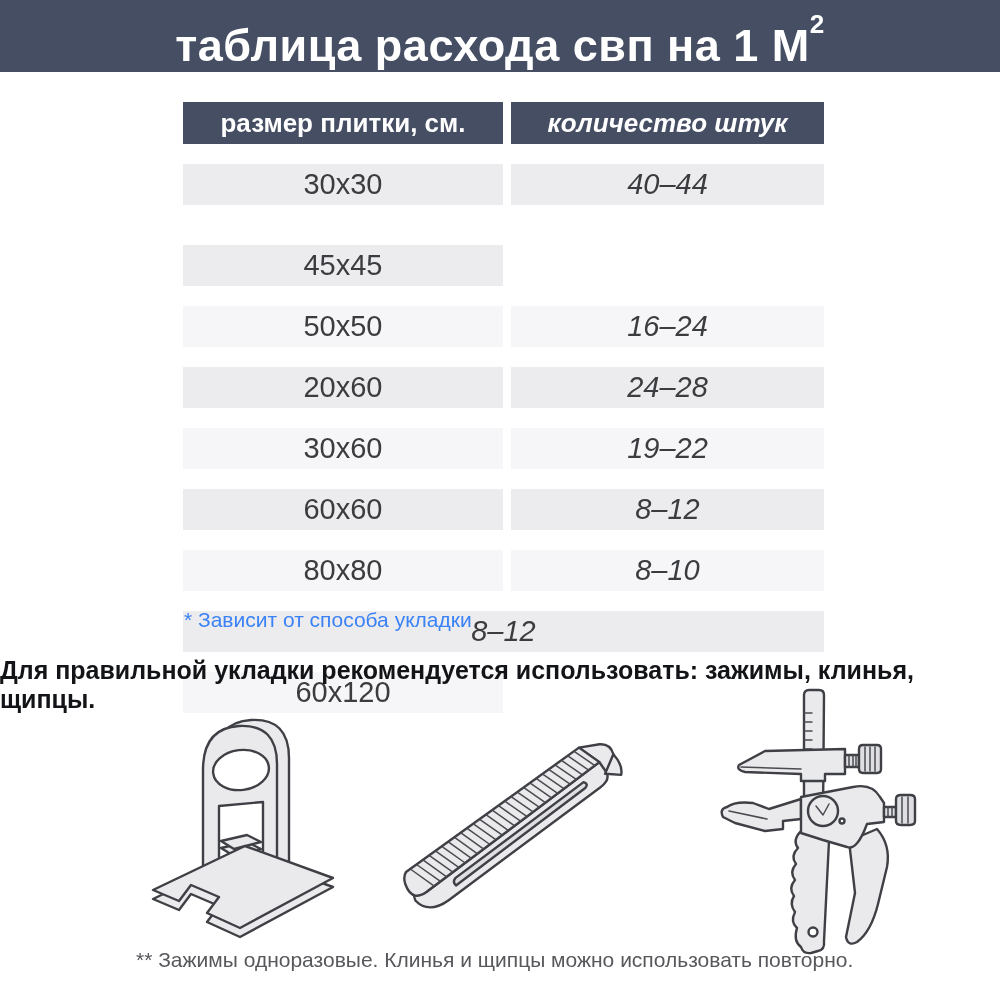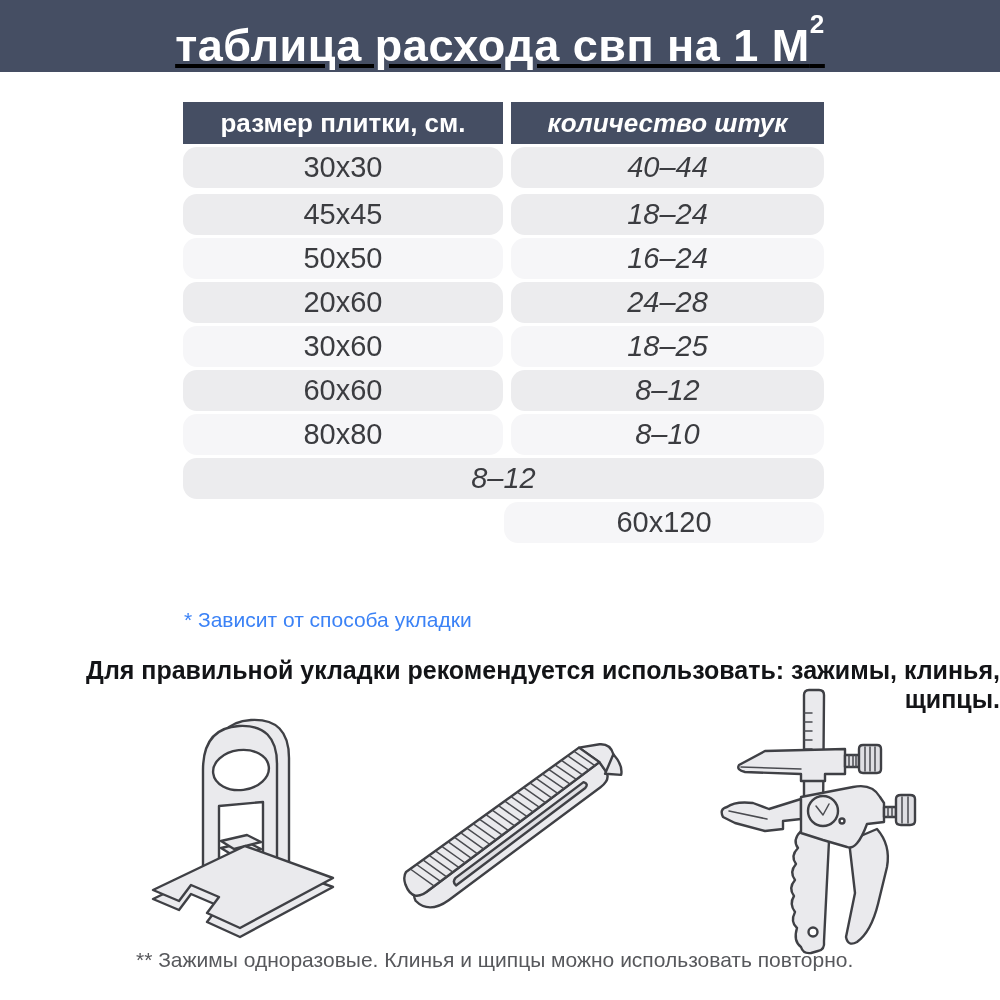--- a/index.html
+++ b/index.html
@@ -1,39 +1,39 @@
 <!DOCTYPE html>
 <html><head>
 <meta charset="utf-8">
 <style>
   html,body{margin:0;padding:0;background:#ffffff;}
   #page{position:relative;width:1000px;height:1000px;background:#ffffff;overflow:hidden;
         font-family:"Liberation Sans","DejaVu Sans",sans-serif;}
 
   
-  .topbar{position:absolute;left:0;top:0;width:1000px;height:72px;background:#454e63;text-decoration:underline;}
+  .topbar{position:absolute;left:0;top:0;width:1000px;height:72px;background:#454e63;}
   .topbar .title{width:100%;height:72px;line-height:72px;text-align:center;color:#ffffff;
         font-size:45px;font-weight:700;letter-spacing:0.5px;}
   .topbar .title sup{font-size:0.58em;position:relative;top:-0.45em;font-weight:700;}
 
   
   .svp-table{position:absolute;left:183px;top:102px;width:641px;}
-  .trow{display:flex;gap:8px;margin-bottom:3px;justify-content:flex-end;}
+  .trow{display:flex;gap:8px;margin-bottom:20px;}
   .cell{text-align:center;}
   .c1{width:320px;}
   .c2{flex:1;font-style:italic;}
   .thead .cell{height:42px;line-height:42px;background:#454e63;color:#ffffff;
         font-size:26px;font-weight:700;}
-  .tdata .cell{height:41px;line-height:41px;font-size:29px;color:#3b3c40;border-radius:14px;}
+  .tdata .cell{height:41px;line-height:41px;font-size:29px;color:#3b3c40;}
   .tdata.odd .cell{background:#ececee;}
   .tdata.even .cell{background:#f6f6f8;}
 
   
   .note1{position:absolute;left:184px;top:608px;font-size:21px;color:#3b82f6;}
-  .recommend{position:absolute;left:0;top:656px;width:1000px;text-align:right;
+  .recommend{position:absolute;left:0;top:656px;width:1000px;text-align:left;
         font-size:25px;font-weight:700;color:#131417;}
   .note2{position:absolute;left:92px;top:948px;font-size:21px;color:#57585c;margin-left:44px;}
 
   
   .illus{position:absolute;}
   .illus svg{display:block;}
   .line-art{stroke:#3f4045;stroke-width:2.4;stroke-linejoin:round;stroke-linecap:round;fill:#eaeaed;}
   .line-art .hole{fill:#ffffff;}
   .line-art .dark{fill:#dfdfe3;}
   .line-art .nofill{fill:none;}
@@ -54,33 +54,32 @@
       <div class="cell c2">количество штук</div>
     </div>
     <div class="trow tdata odd">
       <div class="cell c1">30х30</div>
       <div class="cell c2">40–44</div>
     </div>
     <div class="trow tdata even">
     </div>
     <div class="trow tdata odd">
       <div class="cell c1">45х45</div>
-      <div class="cell c2">18–24</div>
     </div>
     <div class="trow tdata even">
       <div class="cell c1">50х50</div>
       <div class="cell c2">16–24</div>
     </div>
     <div class="trow tdata odd">
       <div class="cell c1">20х60</div>
       <div class="cell c2">24–28</div>
     </div>
     <div class="trow tdata even">
       <div class="cell c1">30х60</div>
-      <div class="cell c2">18–25</div>
+      <div class="cell c2">19–22</div>
     </div>
     <div class="trow tdata odd">
       <div class="cell c1">60х60</div>
       <div class="cell c2">8–12</div>
     </div>
     <div class="trow tdata even">
       <div class="cell c1">80х80</div>
       <div class="cell c2">8–10</div>
     </div>
     <div class="trow tdata odd">

